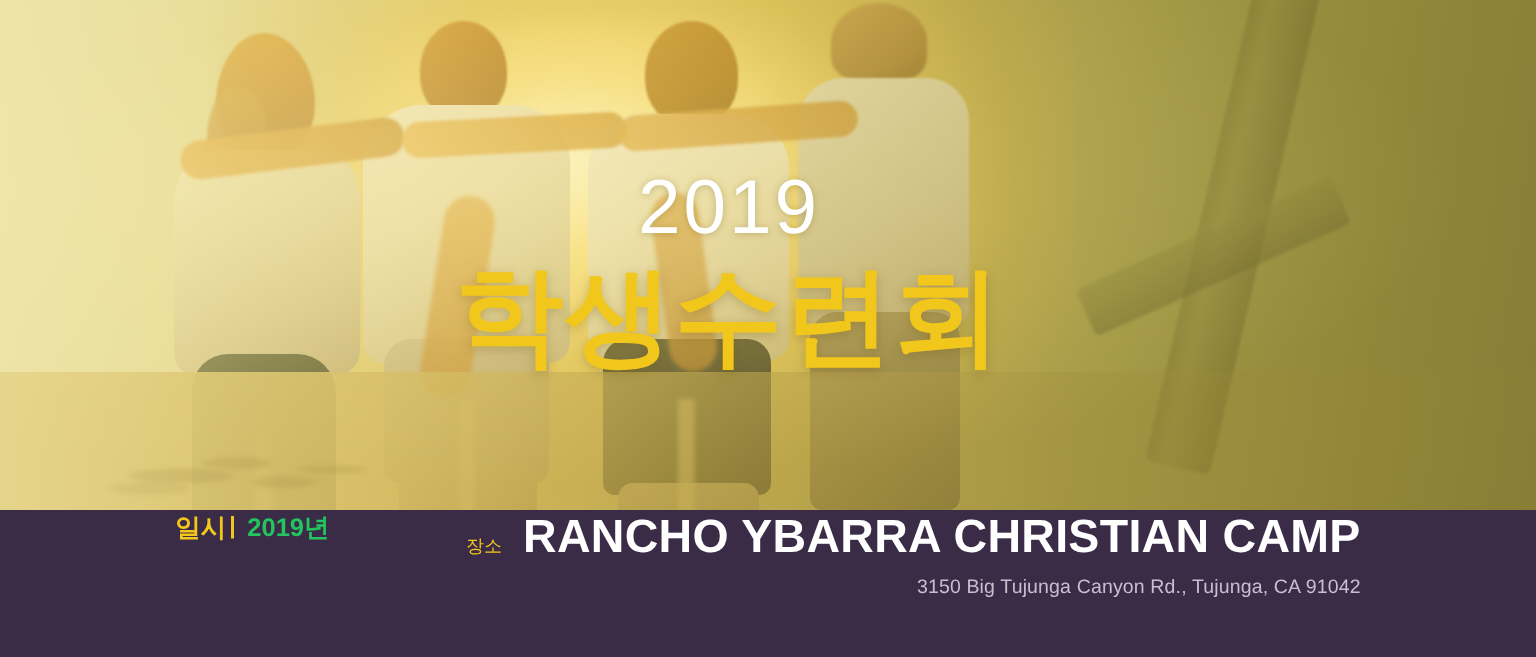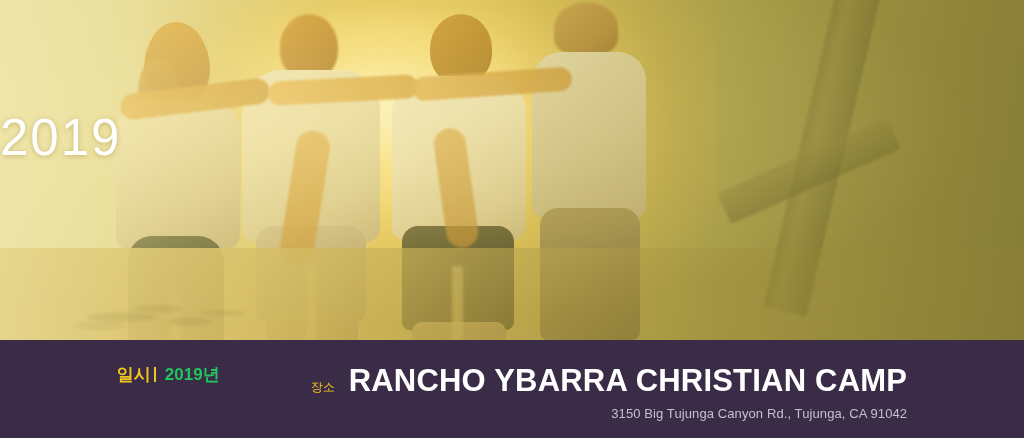--- a/index.html
+++ b/index.html
@@ -304,20 +304,21 @@
         rgba(255,240,170,0) 66%);
     pointer-events: none;
   }
 
   
   .headline {
     position: absolute;
     left: 0;
     top: 112px;
     width: 972px;
+    text-align: center;
     z-index: 6;
   }
   .year {
     display: block;
     font-size: 51px;
     line-height: 1;
     font-weight: 300;
     letter-spacing: 2px;
     color: #ffffff;
     text-shadow: 0 1px 5px rgba(120,100,30,0.35);
@@ -342,21 +343,20 @@
     height: 98px;
     background: #3a2b47;
     display: flex;
     align-items: flex-start;
     justify-content: center;
     z-index: 7;
   }
   .info-inner {
     display: flex;
     align-items: flex-start;
-    padding-top: 23px;
   }
 
   .block { display: flex; align-items: baseline; }
 
   .lbl {
     color: #f2c71c;
     font-weight: 700;
     font-size: 17px;
     letter-spacing: 0px;
     white-space: nowrap;
@@ -476,20 +476,21 @@
 
     <div class="ground"></div>
     <div class="ground-spots"></div>
 
     <div class="haze"></div>
     <div class="haze2"></div>
   </div>
 
   <div class="headline">
     <span class="year">2019</span>
+    <span class="kor-title">학생수련회</span>
   </div>
 
   <div class="infobar">
     <div class="info-inner">
 
       <div class="block">
         <span class="lbl">일시</span>
         <span class="sep-bar"></span>
         <span class="date-year">2019년</span>
       </div>

